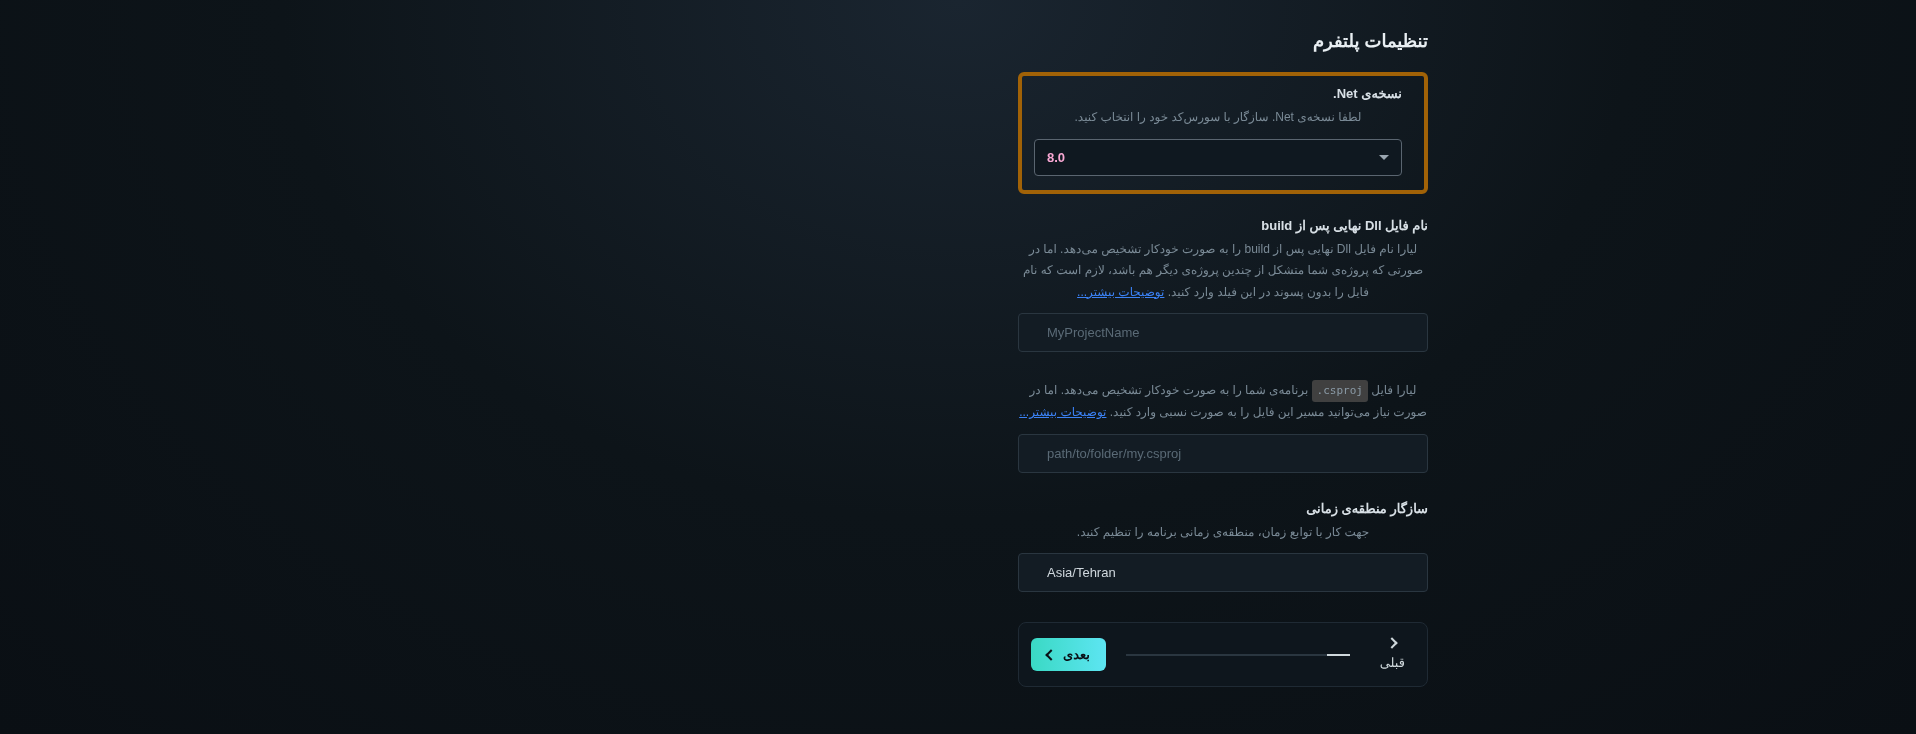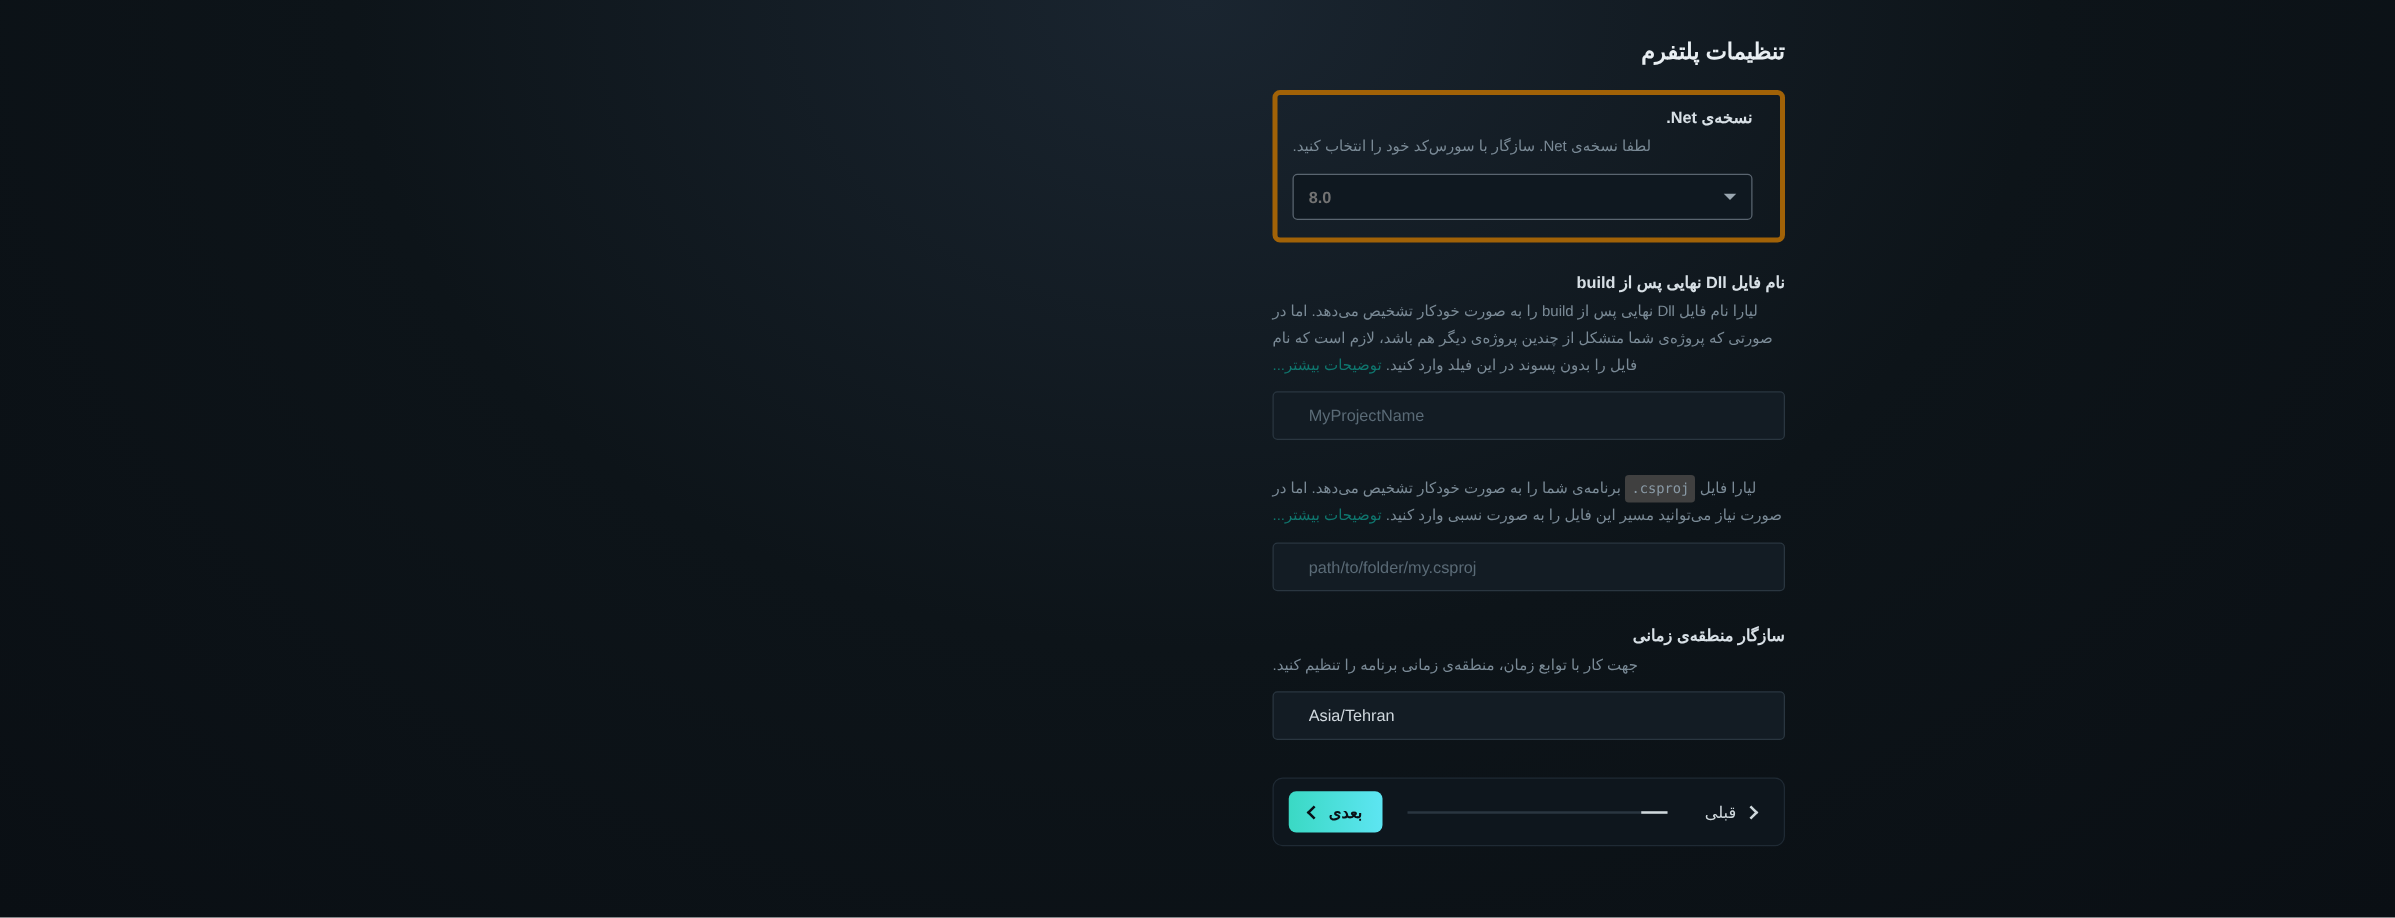--- a/index.html
+++ b/index.html
@@ -46,60 +46,61 @@
   font-size: 13px;
   font-weight: bold;
   color: #d8e0e6;
   text-align: right;
   margin-bottom: 6px;
 }
 
 .field-description {
   font-size: 12px;
   color: #7a8a96;
-  text-align: left;
+  text-align: center;
   line-height: 1.8;
   margin-bottom: 10px;
 }
 
 .code-chip {
   background: #404040;
   color: #8a9aa6;
   padding: 1px 5px;
   border-radius: 3px;
   font-family: monospace;
   font-size: 11px;
   direction: ltr;
   display: inline-block;
 }
 
 .link-more {
-  color: #0f766e;
-  cursor: pointer;
+  color: #3b82f6;
+  cursor: pointer;
+  text-decoration: underline;
 }
 
 .select-wrapper {
   position: relative;
   background: #0f1820;
   border: 1px solid #3a4550;
   border-radius: 4px;
   padding: 10px 12px;
   display: flex;
   justify-content: space-between;
   align-items: center;
   cursor: pointer;
   direction: ltr;
 }
 
 .highlighted-group .select-wrapper {
   border: 1px solid #5a6570;
 }
 
 .select-value {
-  color: #737373;
+  color: #f9a8d4;
   font-size: 13px;
   font-weight: bold;
 }
 
 .chevron-down {
   width: 0;
   height: 0;
   border-left: 5px solid transparent;
   border-right: 5px solid transparent;
   border-top: 5px solid #9aa6b0;
@@ -134,20 +135,21 @@
 }
 
 .nav-prev {
   display: flex;
   align-items: center;
   gap: 8px;
   color: #cfd8dc;
   font-size: 13px;
   cursor: pointer;
   padding: 6px 10px;
+  flex-direction: column;
 }
 
 .chevron-right {
   width: 8px;
   height: 8px;
   border-right: 2px solid #cfd8dc;
   border-bottom: 2px solid #cfd8dc;
   transform: rotate(-45deg);
 }
 

